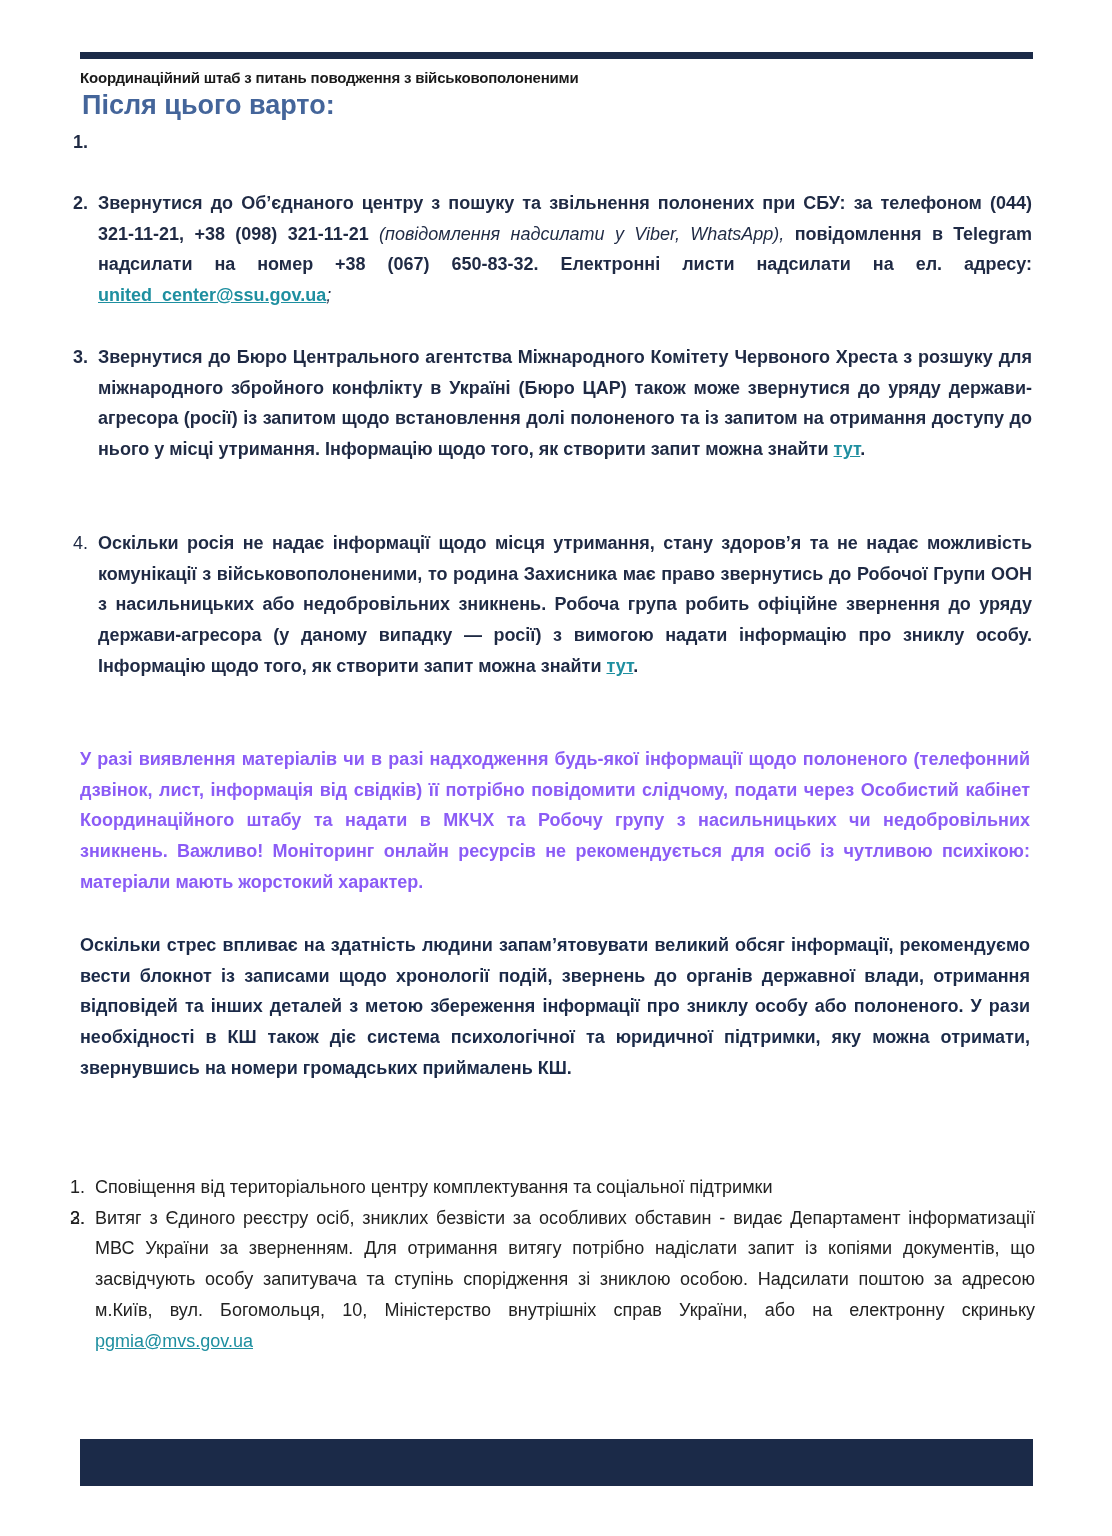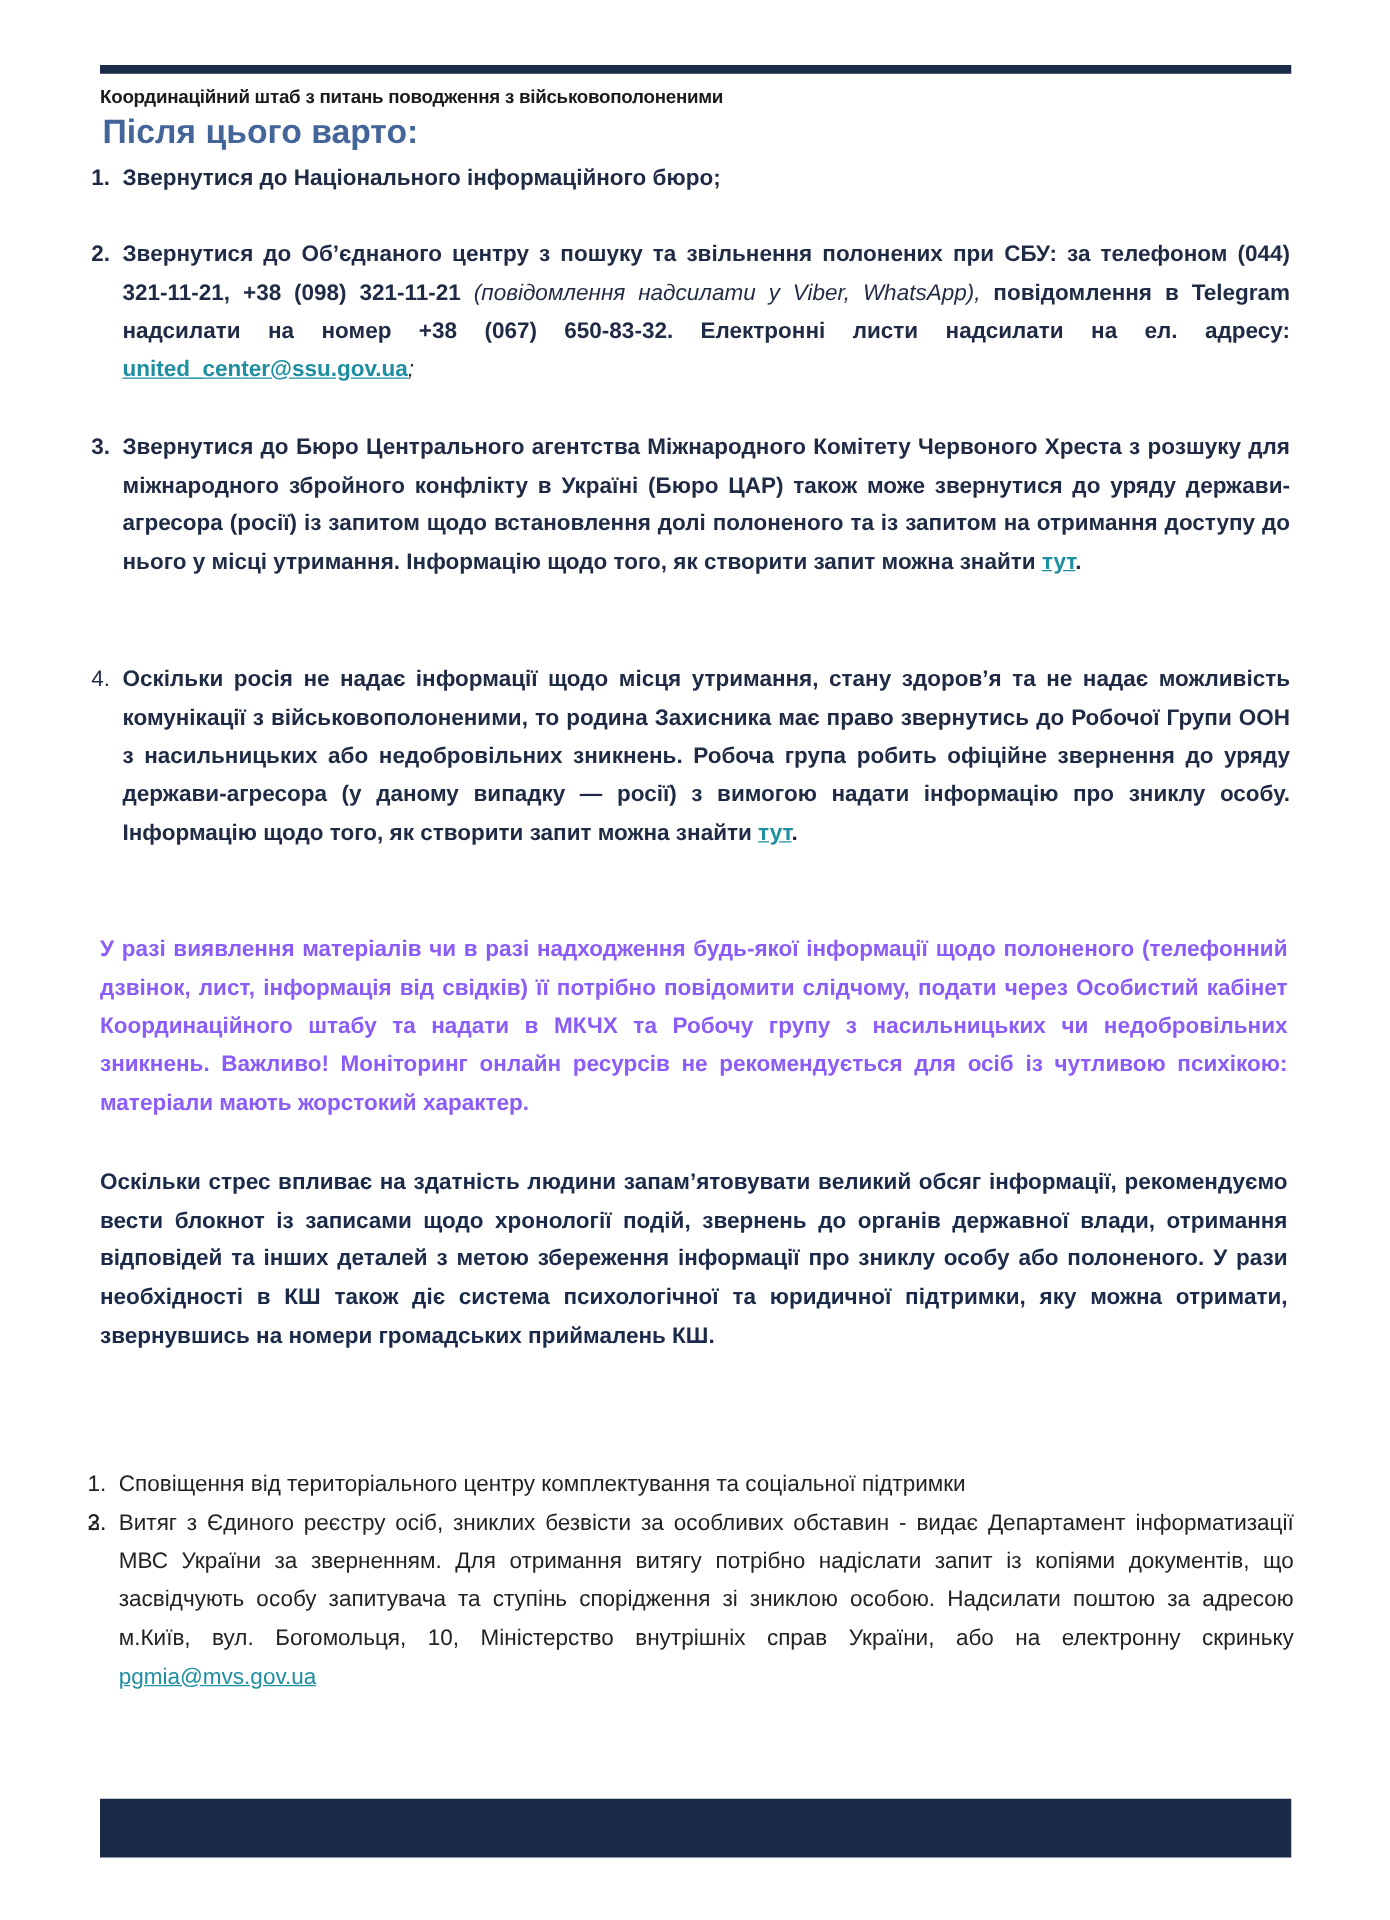--- a/index.html
+++ b/index.html
@@ -148,21 +148,20 @@
 
   <div class="top-bar"></div>
 
   <div class="org-header">Координаційний штаб з питань поводження з військовополоненими</div>
 
   <div class="section-title title-1">Після цього варто:</div>
 
   <ul class="list item-1">
     <li class="list-item">
       <span class="num">1.</span>
-      <span>Звернутися до Національного інформаційного бюро;</span>
     </li>
   </ul>
 
   <ul class="list item-2">
     <li class="list-item">
       <span class="num">2.</span>
       <span>Звернутися до Об’єднаного центру з пошуку та звільнення полонених при СБУ: за телефоном </span><span class="bold">(044) 321-11-21, +38 (098) 321-11-21</span><span class="normal"> (повідомлення надсилати у Viber, WhatsApp), </span><span>повідомлення в Telegram надсилати на номер +38 (067) 650-83-32. Електронні листи надсилати на ел. адресу: </span><a class="link" href="#">united_center@ssu.gov.ua</a><span class="normal">;</span>
     </li>
   </ul>
 

